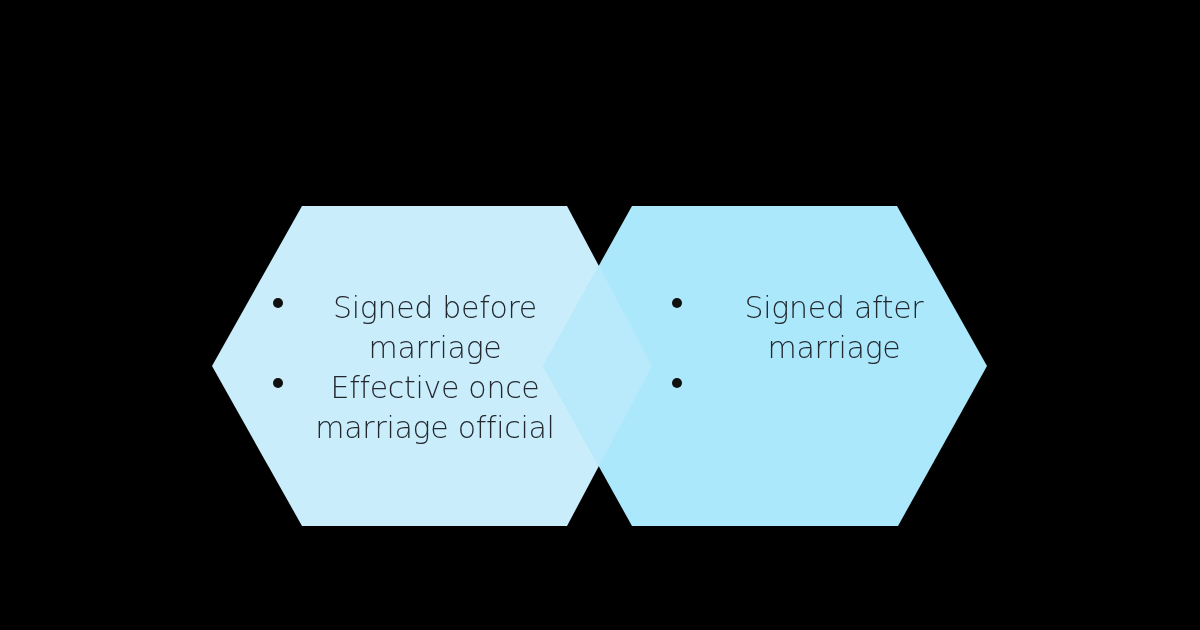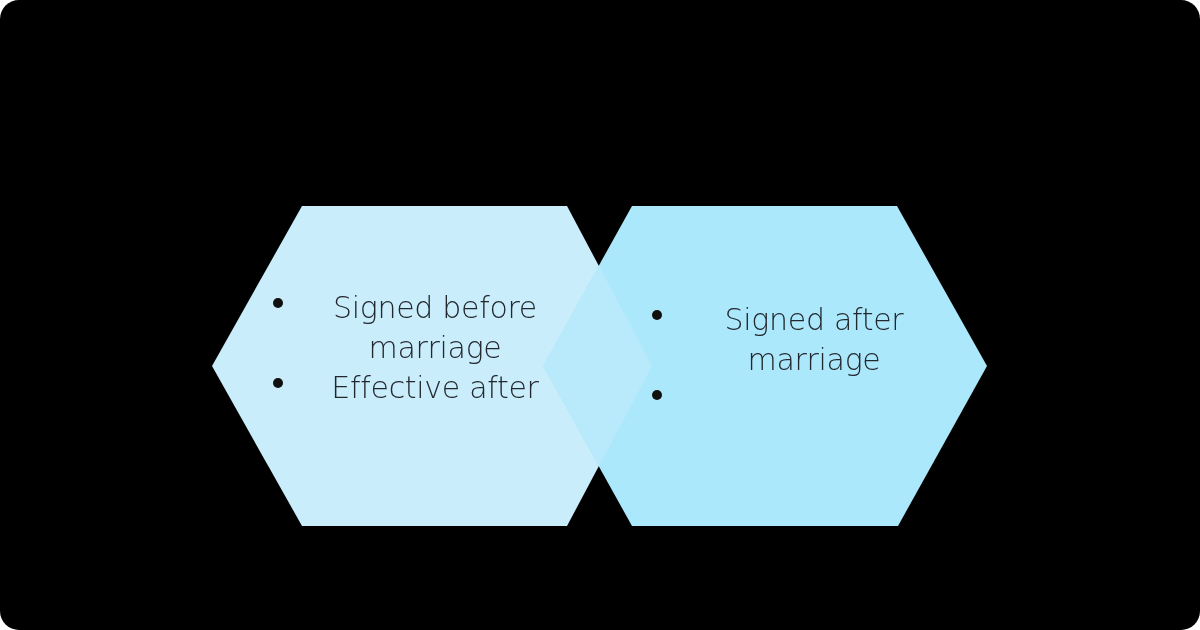--- a/index.html
+++ b/index.html
@@ -6,21 +6,20 @@
     margin: 0;
     padding: 0;
   }
   .canvas {
     position: relative;
     width: 1200px;
     height: 630px;
     background: var(--background, #000);
     overflow: hidden;
     font-family: "DejaVu Sans", "Liberation Sans", sans-serif;
-    border-radius: 19px;
   }
   .hex-svg {
     position: absolute;
     left: 0;
     top: 0;
     width: 1200px;
     height: 630px;
     display: block;
   }
   .hex-left   { fill: var(--left-hex, #c9edfb); }
@@ -32,21 +31,21 @@
     top: 288px;
     width: 300px;
     color: var(--text, #23272e);
     font-size: 30px;
     line-height: 40px;
     font-weight: 300;
     text-align: center;
     letter-spacing: -0.3px;
   }
   .textblock.left  { left: 285px; }
-  .textblock.right { left: 664px; margin-top: 12px; }
+  .textblock.right { left: 684px; }
 
   .item {
     position: relative;
   }
   .bullet {
     position: absolute;
     left: -12px;
     top: 10px;
     width: 10px;
     height: 10px;
@@ -69,21 +68,22 @@
   </svg>
 
   <div class="textblock left">
     <div class="item">
       <span class="bullet"></span>
       <div class="line">Signed before</div>
       <div class="line">marriage</div>
     </div>
     <div class="item">
       <span class="bullet"></span>
-      <div class="line">Effective after</div>
+      <div class="line">Effective once</div>
+      <div class="line">marriage official</div>
     </div>
   </div>
 
   <div class="textblock right">
     <div class="item">
       <span class="bullet"></span>
       <div class="line">Signed after</div>
       <div class="line">marriage</div>
     </div>
     <div class="item">

